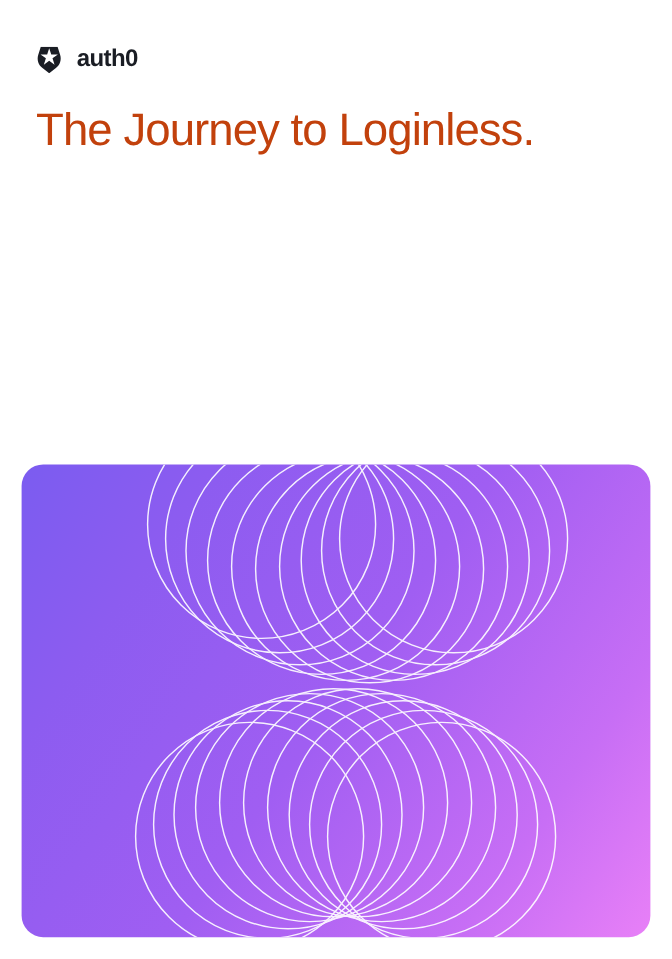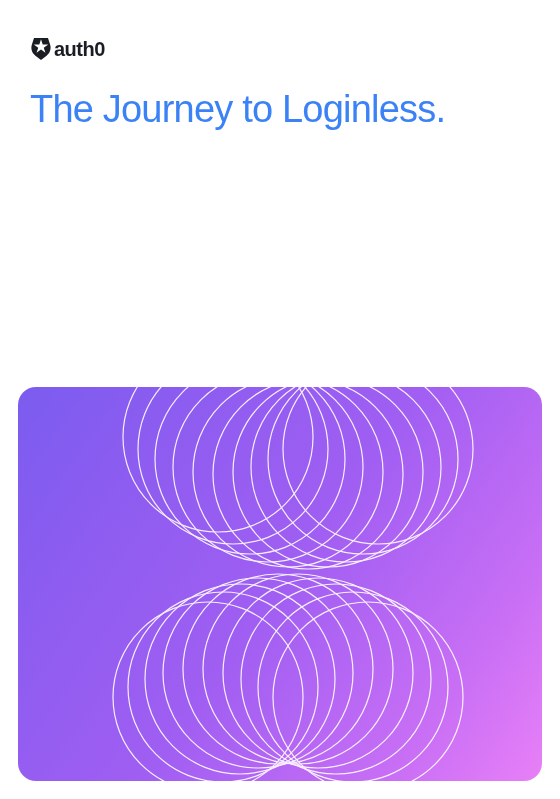--- a/index.html
+++ b/index.html
@@ -13,39 +13,39 @@
       background: #ffffff;
       font-family: -apple-system, BlinkMacSystemFont, "Segoe UI", Helvetica, Arial, sans-serif;
       overflow: hidden;
       position: relative;
     }
     .header {
       padding: 38px 30px 0 30px;
     }
     .logo {
       display: flex;
-      align-items: flex-start;
-      gap: 2px;
+      align-items: flex-end;
+      gap: 12px;
       margin-bottom: 26px;
     }
     .logo-mark {
       width: 22px;
       height: 22px;
     }
     .logo-text {
       font-size: 20px;
       font-weight: 700;
       color: #1a1d24;
       letter-spacing: -0.5px;
     }
     .title {
       font-size: 38px;
       line-height: 1.18;
       font-weight: 500;
-      color: #3b82f6;
+      color: #c2410c;
       letter-spacing: -0.8px;
     }
     .hero-card {
       position: absolute;
       left: 18px;
       right: 18px;
       bottom: 18px;
       height: 394px;
       border-radius: 18px;
       background: linear-gradient(125deg, #7b5cf0 0%, #8c5cf0 20%, #a05ef2 50%, #c76ef5 80%, #e880f7 100%);

